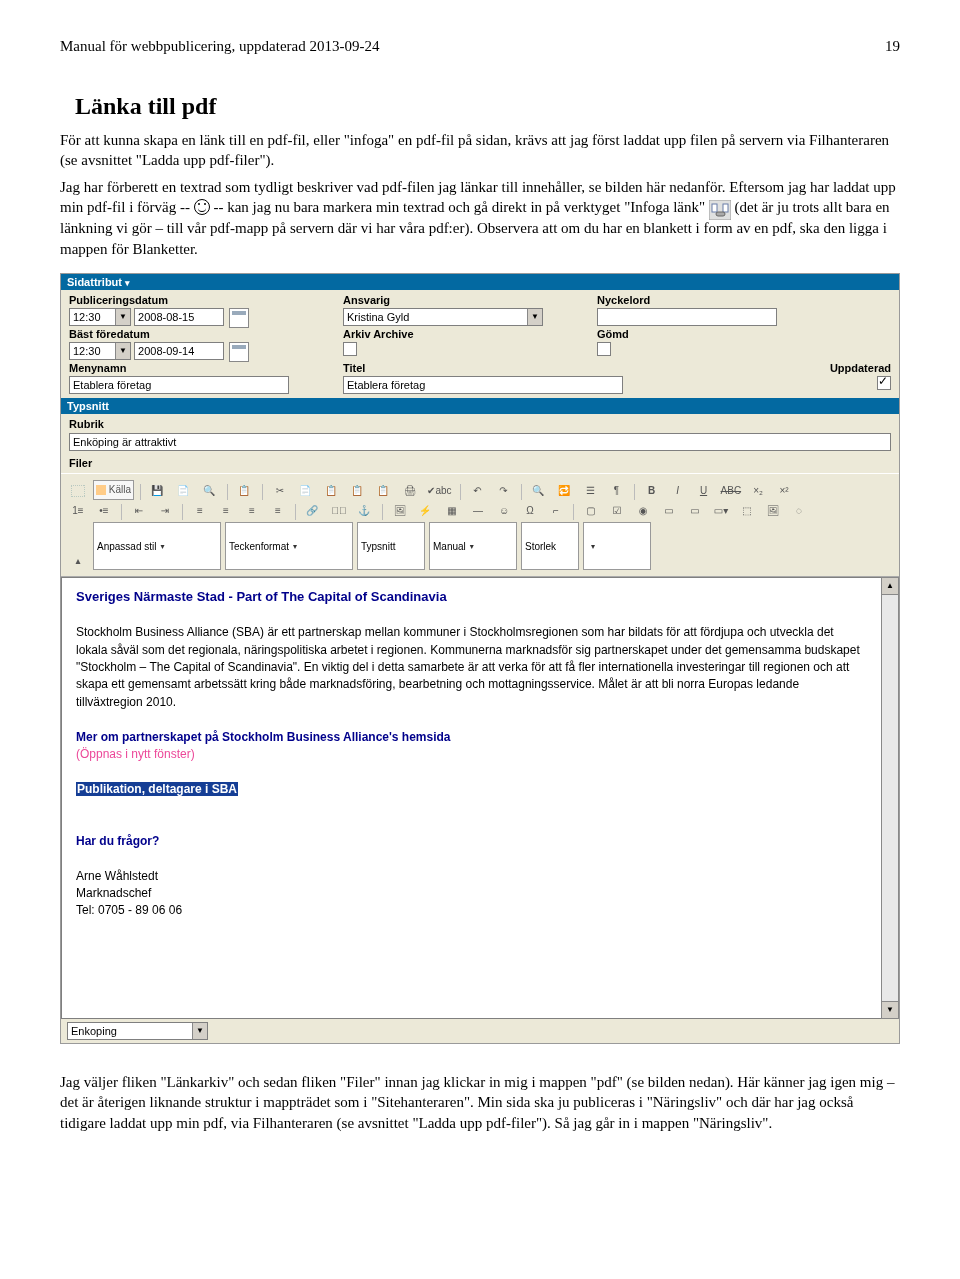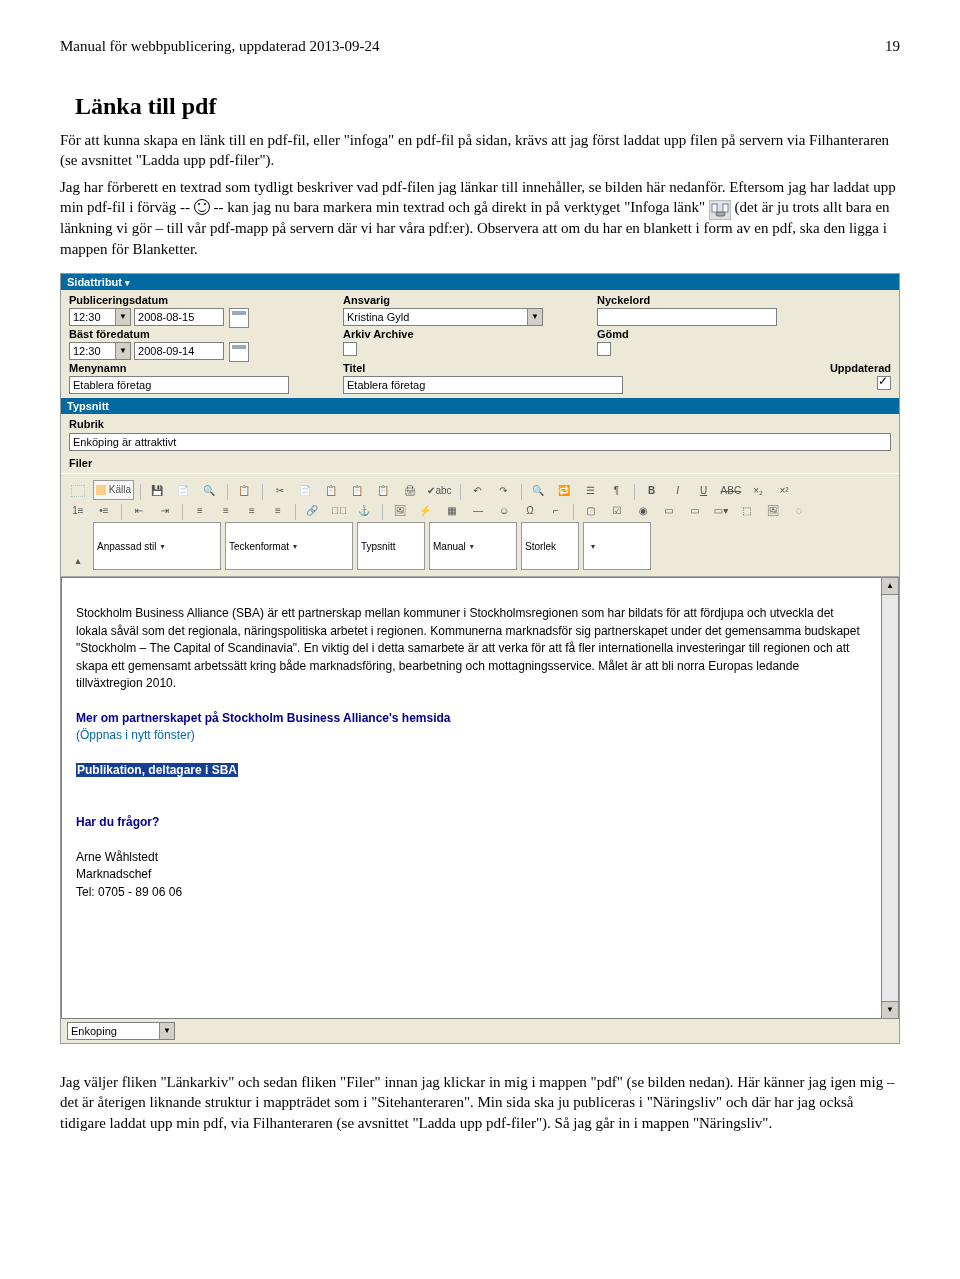--- a/index.html
+++ b/index.html
@@ -32,21 +32,21 @@
   .tbtn{display:inline-block;min-width:18px;height:18px;line-height:18px;text-align:center;background:#ece9d8;font-size:10px;color:#555;padding:0 2px}
   .tbtn.box{border:1px solid #999;background:#f7f7f7}
   .tsel{display:inline-flex;align-items:center;background:#fff;border:1px solid #999;height:18px;padding:14px 3px;font-size:10px}
   .tsel .arr{margin-left:4px;font-size:8px;color:#333}
   .sep{width:1px;height:16px;background:#bbb;margin:0 2px}
   .editor-wrap{display:flex}
   .editor{flex:1;background:#fff;border:1px solid #7f7f7f;border-right:none;min-height:420px;padding:10px 14px;font-family:Arial,sans-serif;font-size:12px;color:#000;line-height:1.45}
   .editor .h{color:#00008b;font-weight:bold;font-size:13px;font-family:Verdana,Arial}
   .editor .link{color:#00008b;font-weight:bold;font-family:Verdana,Arial}
   .editor .hi{background:#153e95;color:#fff;font-weight:bold;font-family:Verdana,Arial;padding:0 1px}
-  .editor .sub{color:#0369a1}
+  .editor .sub{color:#ec4899}
   .editor .nav{color:#00008b;font-weight:bold;font-family:Verdana,Arial;font-size:12px}
   .scroll{width:16px;background:#e8e8e8;border:1px solid #888;border-left:1px solid #888;display:flex;flex-direction:column}
   .scroll .btn{height:16px;background:#d4d0c8;border-bottom:1px solid #888;text-align:center;font-size:8px;line-height:16px}
   .scroll .btn.b{border-top:1px solid #888;border-bottom:none}
   .scroll .track{flex:1}
   .foot{display:flex;align-items:center;gap:4px;padding:3px 6px}
   svg{vertical-align:middle}
   .after-text{margin-top:28px}
 </style>
 </head>
@@ -250,39 +250,39 @@
           </span>
         <span class="tsel" style="width:60px">
             <span></span>
             <span class="arr">▾</span>
           </span>
       </div>
     </div>
 
     <div class="editor-wrap">
       <div class="editor">
-        <br>
+        <div class="h">Sveriges Närmaste Stad - Part of The Capital of Scandinavia</div><br>
         <div>Stockholm Business Alliance (SBA) är ett partnerskap mellan kommuner i Stockholmsregionen som har bildats för att fördjupa och utveckla det lokala såväl som det regionala, näringspolitiska arbetet i regionen. Kommunerna marknadsför sig partnerskapet under det gemensamma budskapet "Stockholm – The Capital of Scandinavia". En viktig del i detta samarbete är att verka för att få fler internationella investeringar till regionen och att skapa ett gemensamt arbetssätt kring både marknadsföring, bearbetning och mottagningsservice. Målet är att bli norra Europas ledande tillväxtregion 2010.</div><br>
         <div class="link">Mer om partnerskapet på Stockholm Business Alliance's hemsida</div>
         <div class="sub">(Öppnas i nytt fönster)</div><br>
         <span class="hi">Publikation, deltagare i SBA</span><br><br><br>
         <div class="nav">Har du frågor?</div><br>
         <div>Arne Wåhlstedt</div>
         <div>Marknadschef</div>
         <div>Tel: 0705 - 89 06 06</div>
       </div>
       <div class="scroll">
         <div class="btn">▲</div>
         <div class="track"></div>
         <div class="btn b">▼</div>
       </div>
     </div>
 
     <div class="foot">
-      <span class="sel" style="width:108px">
+      <span class="sel" style="width:141px">
           <span>Enkoping</span>
           <span class="arr">▼</span>
         </span>
     </div>
   </div>
 
   <p class="after-text">Jag väljer fliken "Länkarkiv" och sedan fliken "Filer" innan jag klickar in mig i mappen "pdf" (se bilden nedan). Här känner jag igen mig – det är återigen liknande struktur i mappträdet som i "Sitehanteraren". Min sida ska ju publiceras i "Näringsliv" och där har jag också tidigare laddat upp min pdf, via Filhanteraren (se avsnittet "Ladda upp pdf-filer"). Så jag går in i mappen "Näringsliv".</p>
 </div>
 
 </body></html>

